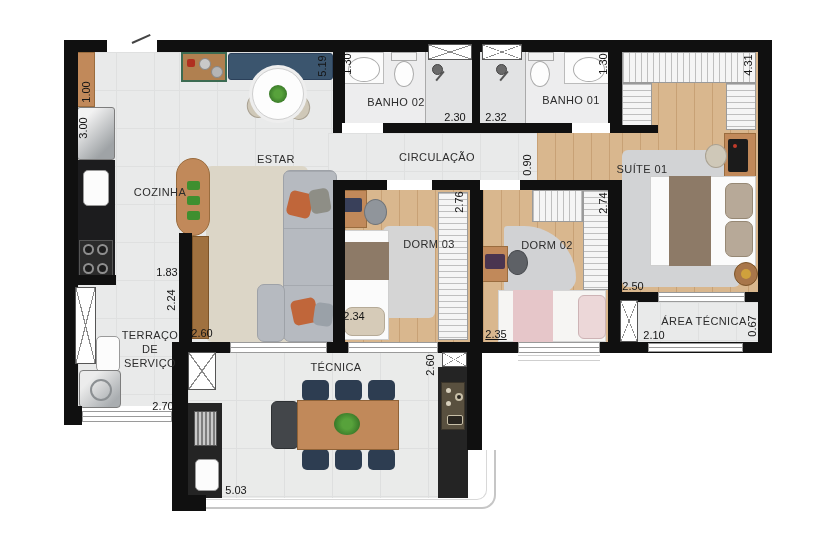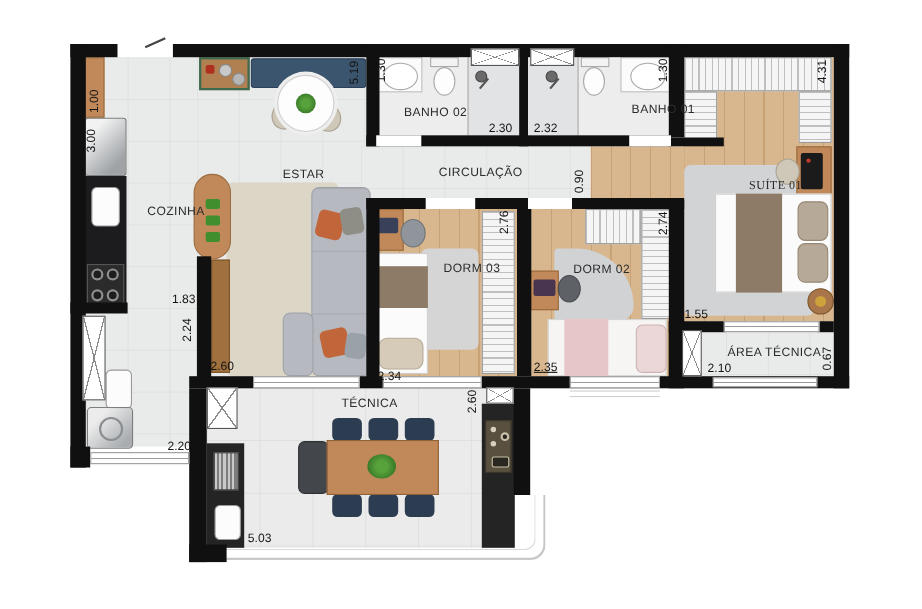--- a/index.html
+++ b/index.html
@@ -231,43 +231,44 @@
 
   <div class="furn white-fix" style="left:96px;top:336px;width:24px;height:36px;"></div>
   <div class="furn" style="left:79px;top:370px;width:42px;height:38px;background:linear-gradient(135deg,#ececec 25%,#a9adb0 85%);border:1px solid #7d7d7d;border-radius:4px;">
     <div class="ellipse" style="position:absolute;left:10px;top:8px;width:22px;height:22px;border:2px solid #8b8f92;box-sizing:border-box;"></div>
   </div>
 
   <div class="label" style="left:160px;top:192px;">COZINHA</div>
   <div class="label" style="left:276px;top:159px;">ESTAR</div>
   <div class="label" style="left:437px;top:157px;">CIRCULAÇÃO</div>
   <div class="label" style="left:396px;top:102px;">BANHO 02</div>
-  <div class="label" style="left:571px;top:100px;margin-left:32px;">BANHO 01</div>
-  <div class="label" style="left:705px;top:169px;font-family:Liberation Serif, serif;">SUÍTE 01</div>
+  <div class="label" style="left:571px;top:100px;">BANHO 01</div>
+  <div class="label" style="left:642px;top:169px;">SUÍTE 01</div>
   <div class="label" style="left:412px;top:244px;margin-left:17px;">DORM 03</div>
   <div class="label" style="left:547px;top:245px;">DORM 02</div>
   <div class="label" style="left:704px;top:321px;">ÁREA TÉCNICA</div>
+  <div class="label wrap" style="left:150px;top:350px;">TERRAÇO DE SERVIÇO</div>
   <div class="label" style="left:336px;top:367px;">TÉCNICA</div>
 
   <div class="dim v" style="left:86px;top:92px;">1.00</div>
   <div class="dim v" style="left:83px;top:128px;">3.00</div>
   <div class="dim v" style="left:322px;top:66px;">5.19</div>
   <div class="dim v" style="left:347px;top:64px;">1.30</div>
   <div class="dim h" style="left:455px;top:117px;">2.30</div>
   <div class="dim h" style="left:496px;top:117px;">2.32</div>
   <div class="dim v" style="left:603px;top:64px;">1.30</div>
   <div class="dim v" style="left:748px;top:65px;">4.31</div>
   <div class="dim v" style="left:527px;top:165px;">0.90</div>
   <div class="dim v" style="left:459px;top:202px;">2.76</div>
   <div class="dim v" style="left:603px;top:203px;">2.74</div>
-  <div class="dim h" style="left:633px;top:286px;">1.55</div>
+  <div class="dim h" style="left:633px;top:286px;">2.50</div>
   <div class="dim h" style="left:167px;top:272px;">1.83</div>
   <div class="dim v" style="left:171px;top:300px;">2.24</div>
   <div class="dim h" style="left:202px;top:333px;">2.60</div>
-  <div class="dim h" style="left:354px;top:342px;">2.34</div>
+  <div class="dim h" style="left:354px;top:316px;">2.34</div>
   <div class="dim h" style="left:496px;top:334px;text-decoration:underline;">2.35</div>
   <div class="dim h" style="left:654px;top:335px;">2.10</div>
   <div class="dim v" style="left:752px;top:326px;">0.67</div>
-  <div class="dim h" style="left:163px;top:406px;">2.20</div>
+  <div class="dim h" style="left:163px;top:406px;">2.70</div>
   <div class="dim v" style="left:430px;top:365px;">2.60</div>
   <div class="dim h" style="left:236px;top:490px;">5.03</div>
 
 </div>
 
 </body></html>

